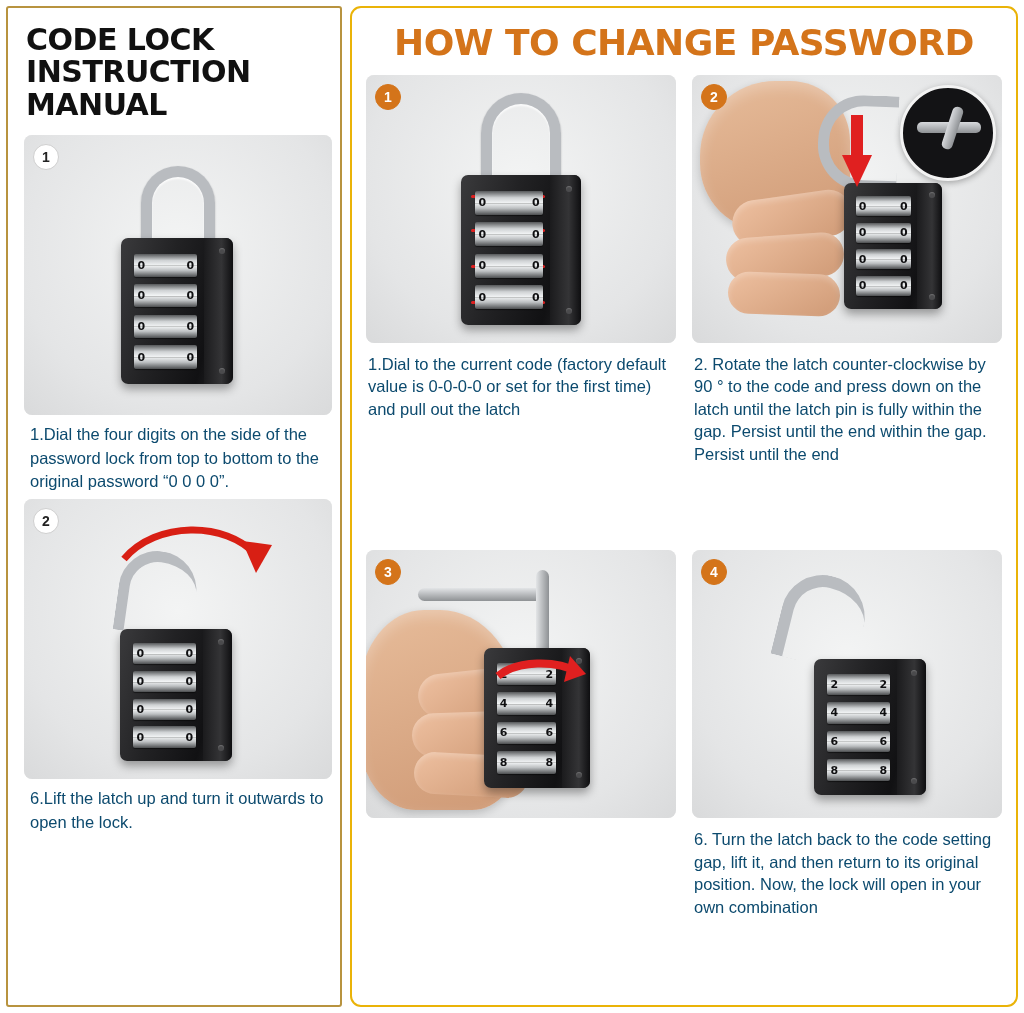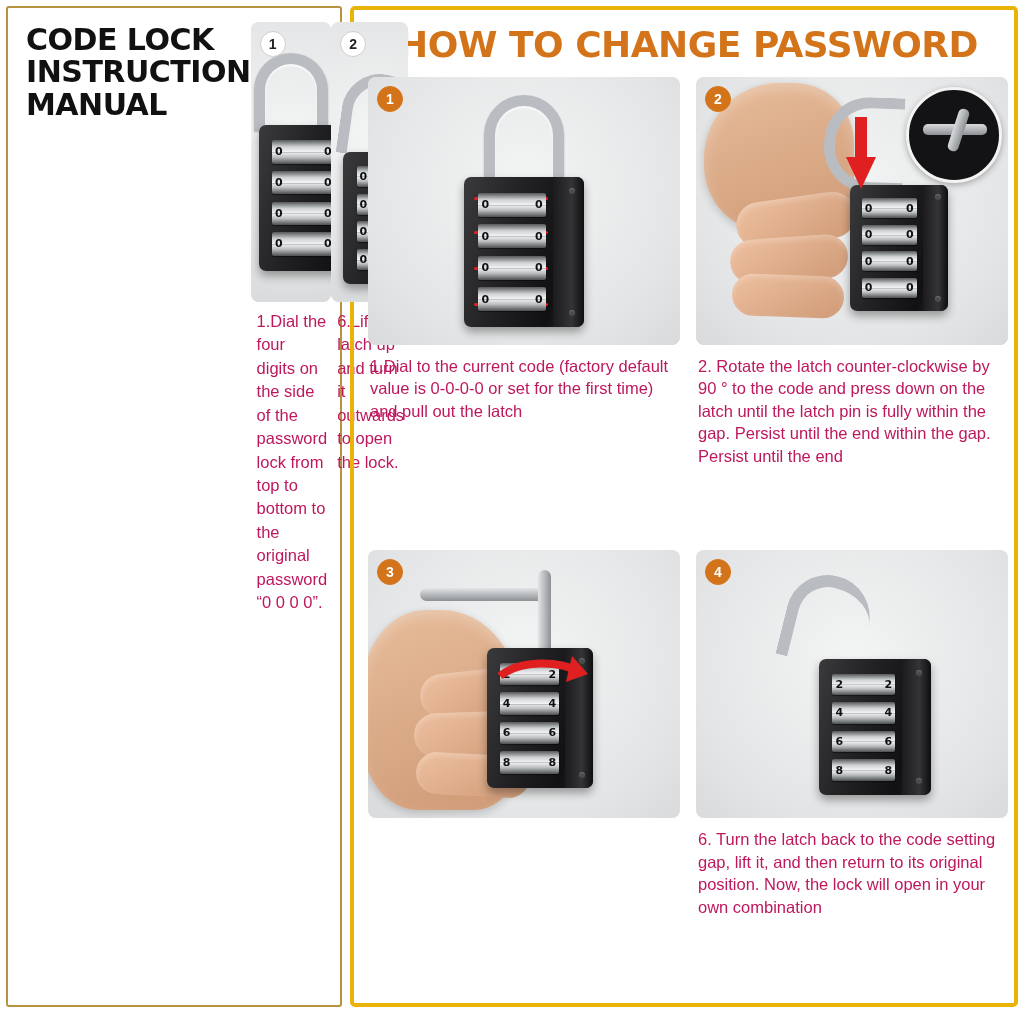--- a/index.html
+++ b/index.html
@@ -22,21 +22,21 @@
     gap: 8px;
   }
 
   
   .left-col {
     width: 336px;
     border: 2px solid #b8933f;
     border-radius: 3px;
     padding: 14px 8px 10px 16px;
     display: flex;
-    flex-direction: row;
+    flex-direction: column;
   }
 
   .manual-title {
     font-family: "DejaVu Sans", sans-serif;
     font-weight: bold;
     font-size: 30px;
     line-height: 1.08;
     letter-spacing: -0.5px;
     color: #111;
     margin: 2px 0 14px 2px;
@@ -73,30 +73,30 @@
   }
   .badge.orange {
     background: #d4741a;
     border-color: #d4741a;
     color: #fff;
   }
 
   .caption {
     font-size: 16.5px;
     line-height: 1.42;
-    color: #be185d;
+    color: #0c4a6e;
     padding: 8px 4px 0 6px;
   }
 
   
   .right-col {
     flex: 1;
-    border: 4px solid #eab308;
-    border-radius: 5px;
-    padding: 10px 6px 8px 14px;
+    border: 2px solid #eab308;
+    border-radius: 11px;
+    padding: 10px 14px 8px 14px;
     display: flex;
     flex-direction: column;
   }
 
   .right-title {
     font-family: "DejaVu Sans", sans-serif;
     font-weight: bold;
     font-size: 36px;
     letter-spacing: -0.5px;
     color: #d4741a;

